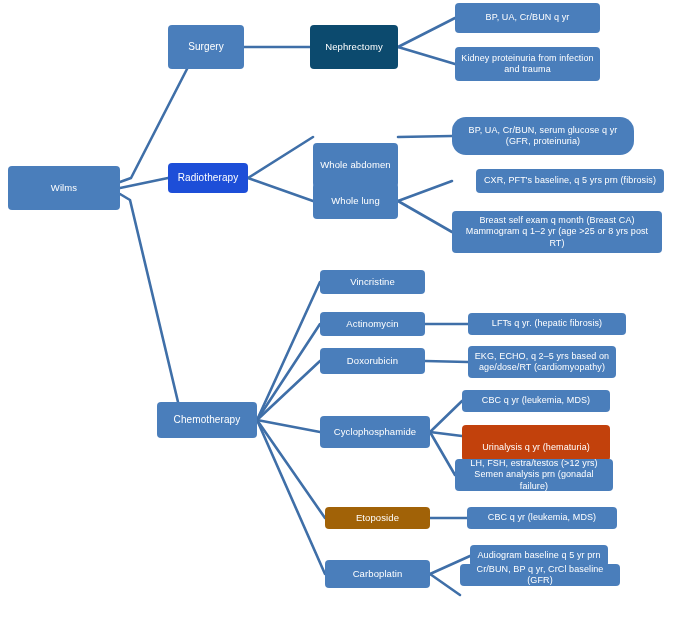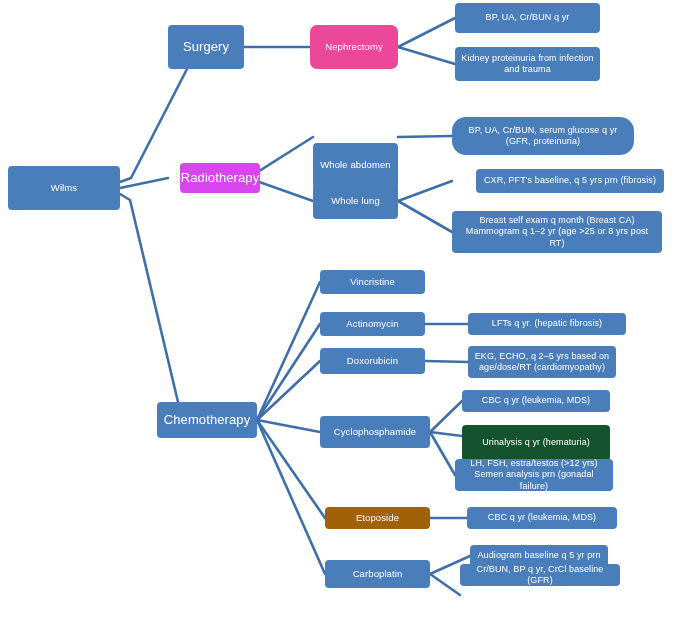--- a/index.html
+++ b/index.html
@@ -38,21 +38,21 @@
     line-height: 1.25;
     padding: 8px 5px;
     letter-spacing: 0.1px;
     z-index: 2;
   }
   .node .lbl {
     display: block;
     white-space: pre-line;
   }
   .n-root  { font-size: 9.5px; }
-  .n-l1    { font-size: 13px; }
+  .n-l1    { font-size: 10px; }
   .n-l2    { font-size: 9.5px; }
   .n-leaf  { font-size: 9px; }
 </style>
 </head>
 <body>
 
 <div id="canvas">
   <svg id="edges" viewBox="0 0 673 617" width="673" height="617">
       <polyline points="120,182 131,178 206,32" fill="none" stroke="#3f6fa8" stroke-width="2.6" stroke-linecap="round" stroke-linejoin="round"></polyline>
       <polyline points="120,188 168,178" fill="none" stroke="#3f6fa8" stroke-width="2.6" stroke-linecap="round" stroke-linejoin="round"></polyline>
@@ -79,30 +79,30 @@
       <polyline points="430,518 467,518" fill="none" stroke="#3f6fa8" stroke-width="2.6" stroke-linecap="round" stroke-linejoin="round"></polyline>
       <polyline points="430,574 470,556" fill="none" stroke="#3f6fa8" stroke-width="2.6" stroke-linecap="round" stroke-linejoin="round"></polyline>
       <polyline points="430,574 460,595" fill="none" stroke="#3f6fa8" stroke-width="2.6" stroke-linecap="round" stroke-linejoin="round"></polyline>
     </svg>
 <div class="node n-root" style="left: 8px; top: 166px; width: 112px; height: 44px; background: rgb(74, 126, 187); color: rgb(255, 255, 255);">
       <span class="lbl">Wilms</span>
     </div>
     <div class="node n-l1" style="left: 168px; top: 25px; width: 76px; height: 44px; background: rgb(74, 126, 187); color: rgb(255, 255, 255);">
       <span class="lbl">Surgery</span>
     </div>
-    <div class="node n-l2" style="left: 310px; top: 25px; width: 88px; height: 44px; background: #ec4899; color: rgb(255, 255, 255); border-radius: 7px;">
+    <div class="node n-l2" style="left: 310px; top: 25px; width: 88px; height: 44px; background: #0c4a6e; color: rgb(255, 255, 255);">
       <span class="lbl">Nephrectomy</span>
     </div>
     <div class="node n-leaf" style="left: 455px; top: 3px; width: 145px; height: 30px; background: rgb(74, 126, 187); color: rgb(255, 255, 255);">
       <span class="lbl">BP, UA, Cr/BUN q yr</span>
     </div>
     <div class="node n-leaf" style="left: 455px; top: 47px; width: 145px; height: 34px; background: rgb(74, 126, 187); color: rgb(255, 255, 255);">
       <span class="lbl">Kidney proteinuria from infection and trauma</span>
     </div>
-    <div class="node n-l1" style="left: 168px; top: 163px; width: 80px; height: 30px; background: #d946ef; color: rgb(255, 255, 255); margin-left: 12px;">
+    <div class="node n-l1" style="left: 168px; top: 163px; width: 80px; height: 30px; background: #1d4ed8; color: rgb(255, 255, 255);">
       <span class="lbl">Radiotherapy</span>
     </div>
     <div class="node n-l2" style="left: 313px; top: 115px; width: 85px; height: 44px; background: rgb(74, 126, 187); color: rgb(255, 255, 255); margin-top: 28px;">
       <span class="lbl">Whole abdomen</span>
     </div>
     <div class="node n-leaf" style="left: 452px; top: 117px; width: 182px; height: 38px; background: rgb(74, 126, 187); color: rgb(255, 255, 255); border-radius: 14px;">
       <span class="lbl">BP, UA, Cr/BUN, serum glucose q yr
 (GFR, proteinuria)</span>
     </div>
     <div class="node n-l2" style="left: 313px; top: 183px; width: 85px; height: 36px; background: rgb(74, 126, 187); color: rgb(255, 255, 255);">
@@ -133,21 +133,21 @@
     <div class="node n-leaf" style="left: 468px; top: 346px; width: 148px; height: 32px; background: rgb(74, 126, 187); color: rgb(255, 255, 255);">
       <span class="lbl">EKG, ECHO, q 2–5 yrs based on
 age/dose/RT (cardiomyopathy)</span>
     </div>
     <div class="node n-l2" style="left: 320px; top: 416px; width: 110px; height: 32px; background: rgb(74, 126, 187); color: rgb(255, 255, 255);">
       <span class="lbl">Cyclophosphamide</span>
     </div>
     <div class="node n-leaf" style="left: 462px; top: 390px; width: 148px; height: 22px; background: rgb(74, 126, 187); color: rgb(255, 255, 255);">
       <span class="lbl">CBC q yr (leukemia, MDS)</span>
     </div>
-    <div class="node n-leaf" style="left: 462px; top: 425px; width: 148px; height: 36px; background: #14532d; color: rgb(255, 255, 255);">
+    <div class="node n-leaf" style="left: 462px; top: 425px; width: 148px; height: 36px; background: #c2410c; color: rgb(255, 255, 255); align-items: flex-end;">
       <span class="lbl">Urinalysis q yr (hematuria)</span>
     </div>
     <div class="node n-leaf" style="left: 455px; top: 459px; width: 158px; height: 32px; background: rgb(74, 126, 187); color: rgb(255, 255, 255);">
       <span class="lbl">LH, FSH, estra/testos (&gt;12 yrs)
 Semen analysis prn (gonadal failure)</span>
     </div>
     <div class="node n-l2" style="left: 325px; top: 507px; width: 105px; height: 22px; background: #a16207; color: rgb(255, 255, 255);">
       <span class="lbl">Etoposide</span>
     </div>
     <div class="node n-leaf" style="left: 467px; top: 507px; width: 150px; height: 22px; background: rgb(74, 126, 187); color: rgb(255, 255, 255);">

